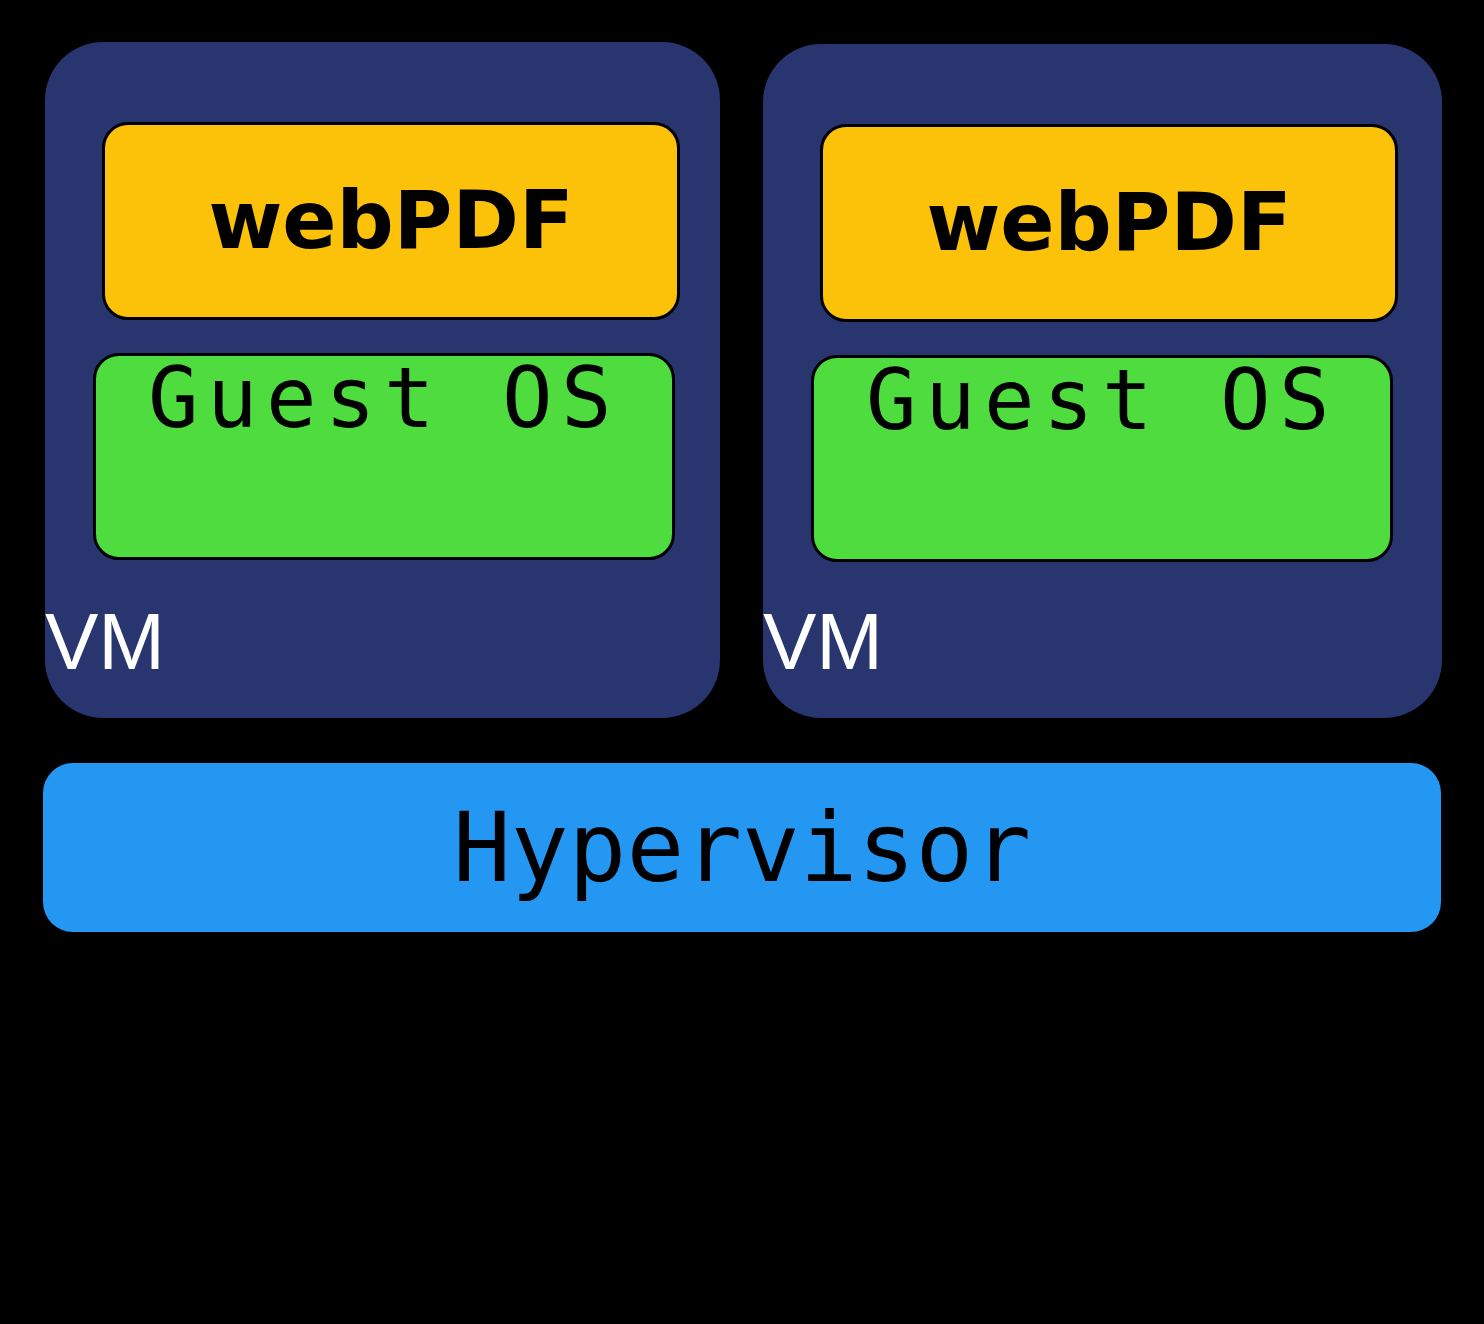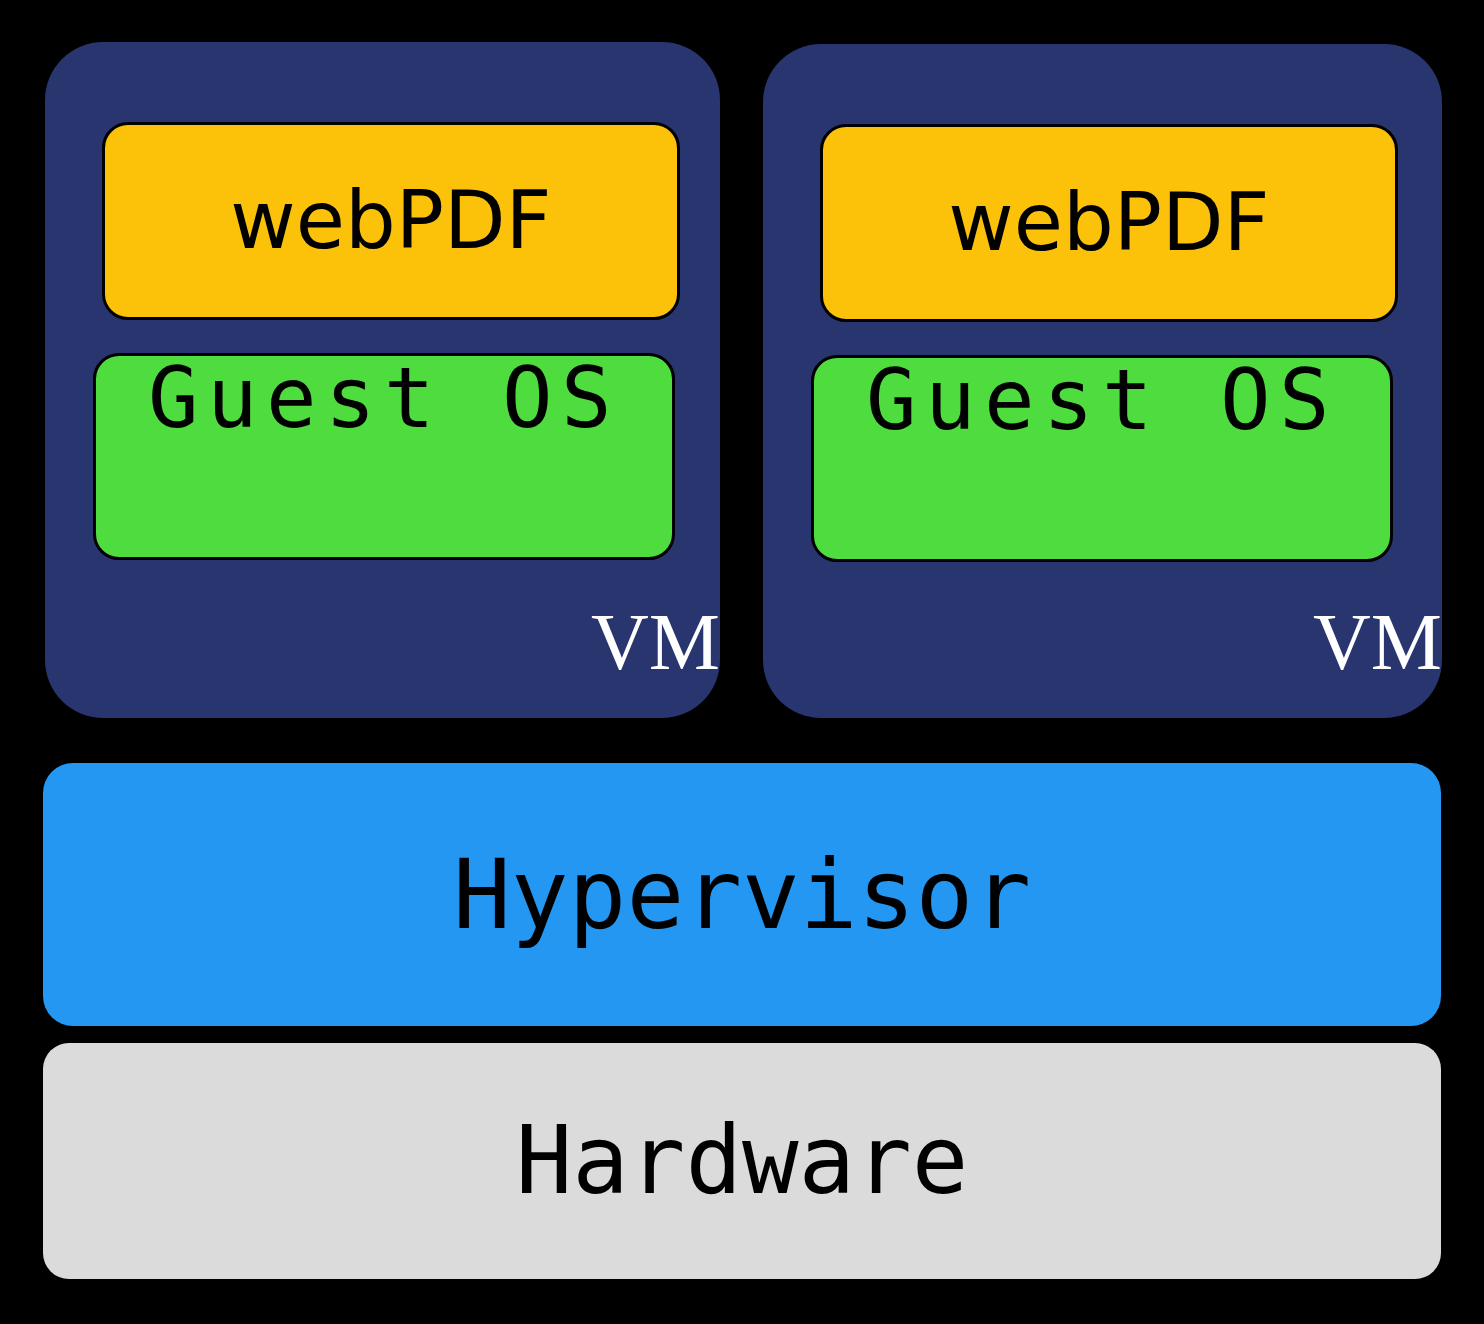--- a/index.html
+++ b/index.html
@@ -24,21 +24,21 @@
   .vm-card.vm-2 { left: 763px; top: 44px; width: 679px; height: 674px; }
 
   .app-box {
     position: absolute;
     left: 57px; top: 80px;
     width: 578px; height: 198px;
     box-sizing: border-box;
     background: var(--app-box, #FCC20A);
     border: 3px solid var(--box-outline, #000000);
     border-radius: 26px;
-    display: flex; align-items: center; justify-content: center;
+    display: flex; align-items: center; justify-content: center; font-weight: bold;
   }
   .app-box .label {
     font-family: "DejaVu Sans", sans-serif;
     font-size: 80px;
     line-height: 1;
     color: var(--box-label-text, #000000);
   }
   .os-box {
     position: absolute;
     left: 48px; top: 311px;
@@ -52,30 +52,30 @@
   .os-box .label {
     font-family: "DejaVu Sans Mono", monospace;
     font-size: 84px;
     letter-spacing: 0.10em;
     line-height: 1;
     color: var(--box-label-text, #000000);
   }
   .vm-label {
     position: absolute;
     left: 0; right: 0; bottom: 36px;
-    text-align: right;
-    font-family: Liberation Serif, serif;
+    text-align: left;
+    font-family: Liberation Sans, sans-serif;
     font-size: 80px;
     line-height: 1;
     color: var(--vm-label-text, #FFFFFF);
   }
   .hypervisor-bar {
     position: absolute;
     left: 43px; top: 763px;
-    width: 1398px; height: 263px;
+    width: 1398px; height: 169px;
     background: var(--hypervisor-bar, #2497F2);
     border-radius: 30px;
     display: flex; align-items: center; justify-content: center;
   }
   .hypervisor-bar .label {
     font-family: "DejaVu Sans Mono", monospace;
     font-size: 96px;
     line-height: 1;
     color: var(--box-label-text, #000000);
   }
@@ -116,17 +116,14 @@
     <div class="os-box">
       <span class="label">Guest OS</span>
     </div>
     <div class="vm-label">VM</div>
   </div>
 
   <div class="hypervisor-bar">
     <span class="label">Hypervisor</span>
   </div>
 
-  <div class="hardware-bar">
-    <span class="label">Hardware</span>
-  </div>
 
 </div>
 
 </body></html>

